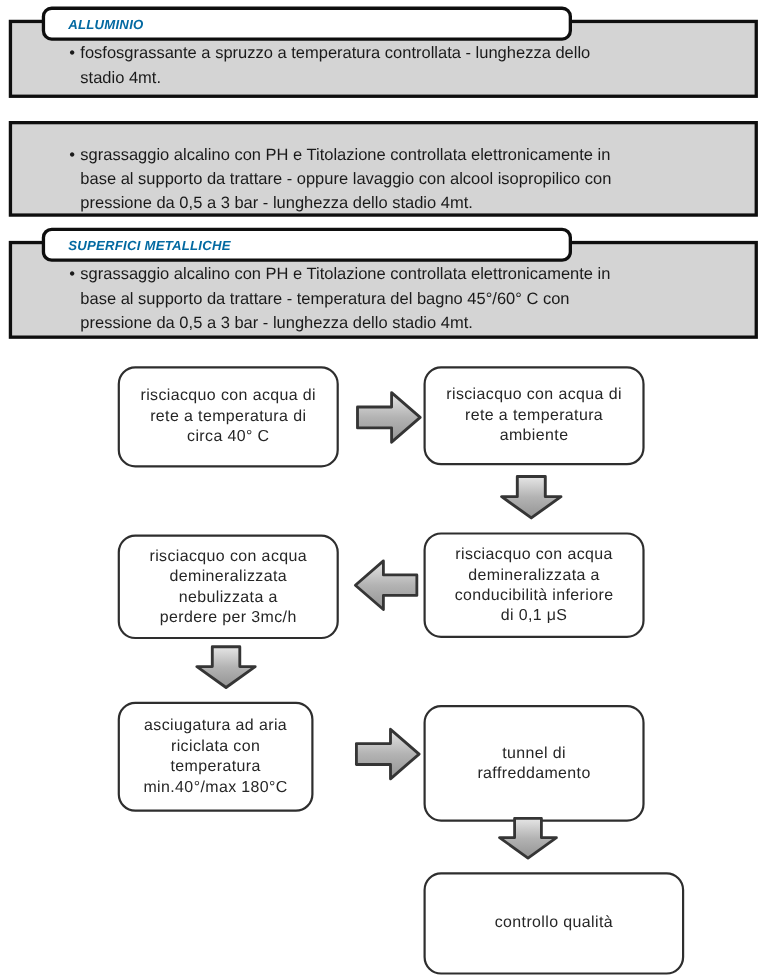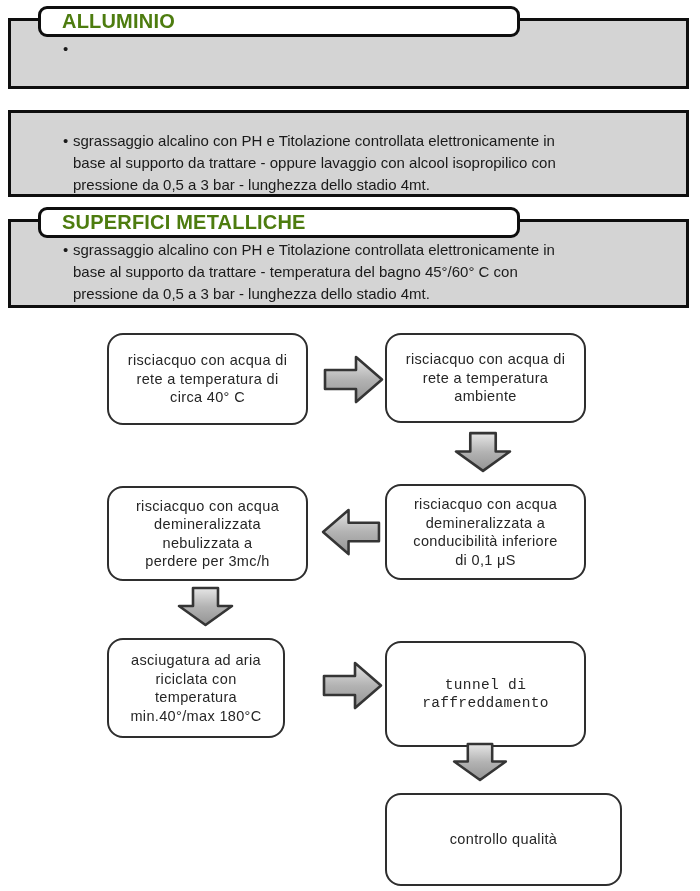--- a/index.html
+++ b/index.html
@@ -14,22 +14,22 @@
     border:3px solid var(--panel_border,#0e0e0e);
   }
   .panel-tab {
     position:absolute; left:27px; top:-15px; width:482px; height:31px;
     background:var(--tab_fill,#ffffff);
     border:3.5px solid var(--tab_border,#0e0e0e);
     border-radius:9px; z-index:2;
     display:flex; align-items:center; padding-left:21px;
   }
   .panel-tab span {
-    font-weight:bold; font-size:20px; letter-spacing:.2px;
-    color:#4d7c0f; white-space:nowrap;
+    font-weight:bold; font-style:italic; font-size:12px; letter-spacing:.2px;
+    color:#0369a1; white-space:nowrap;
   }
   .panel-body {
     position:absolute; left:52px; right:14px; top:17px;
     display:flex; align-items:flex-start;
     font-size:15px; line-height:22px; color:#1a1a1a;
   }
   .panel-body .bullet { flex:none; width:10px; }
   .panel-body .body-text { white-space:pre-line; }
 
   #panel-1 { top:18px;  height:71px; }
@@ -46,21 +46,21 @@
     text-align:center; font-size:14.5px; line-height:18.5px;
     letter-spacing:.35px; color:#262626; padding:6px 10px;
   }
   .flow-node span { white-space:pre-line; }
 
   #node-1 { left:107px; top:333px; width:201px; height:92px; }
   #node-2 { left:385px; top:333px; width:201px; height:90px; }
   #node-3 { left:385px; top:484px; width:201px; height:96px; }
   #node-4 { left:107px; top:486px; width:201px; height:95px; }
   #node-5 { left:107px; top:638px; width:178px; height:100px; }
-  #node-6 { left:385px; top:641px; width:201px; height:106px;font-family:Liberation Mono, monospace; }
+  #node-6 { left:385px; top:641px; width:201px; height:106px; }
   #node-7 { left:385px; top:793px; width:237px; height:93px; }
 
   .arrow { position:absolute; }
   #arrow-1 { left:323px; top:353px; width:61px; height:53px; }
   #arrow-2 { left:454px; top:431px; width:58px; height:42px; }
   #arrow-3 { left:321px; top:506px; width:60px; height:52px; }
   #arrow-4 { left:177px; top:586px; width:57px; height:41px; }
   #arrow-5 { left:322px; top:659px; width:61px; height:53px; }
   #arrow-6 { left:452px; top:742px; width:56px; height:40px; }
   .arrow svg { display:block; width:100%; height:100%; }
@@ -70,20 +70,22 @@
 <body>
 
 <div class="page">
 
   <section class="panel" id="panel-1">
     <div class="panel-tab">
       <span>ALLUMINIO</span>
     </div>
     <div class="panel-body">
       <span class="bullet">•</span>
+      <span class="body-text">fosfosgrassante a spruzzo a temperatura controllata - lunghezza dello
+stadio 4mt.</span>
     </div>
   </section>
 
   <section class="panel" id="panel-2">
     <div class="panel-body">
       <span class="bullet">•</span>
       <span class="body-text">sgrassaggio alcalino con PH e Titolazione controllata elettronicamente in
 base al supporto da trattare - oppure lavaggio con alcool isopropilico con
 pressione da 0,5 a 3 bar - lunghezza dello stadio 4mt.</span>
     </div>

